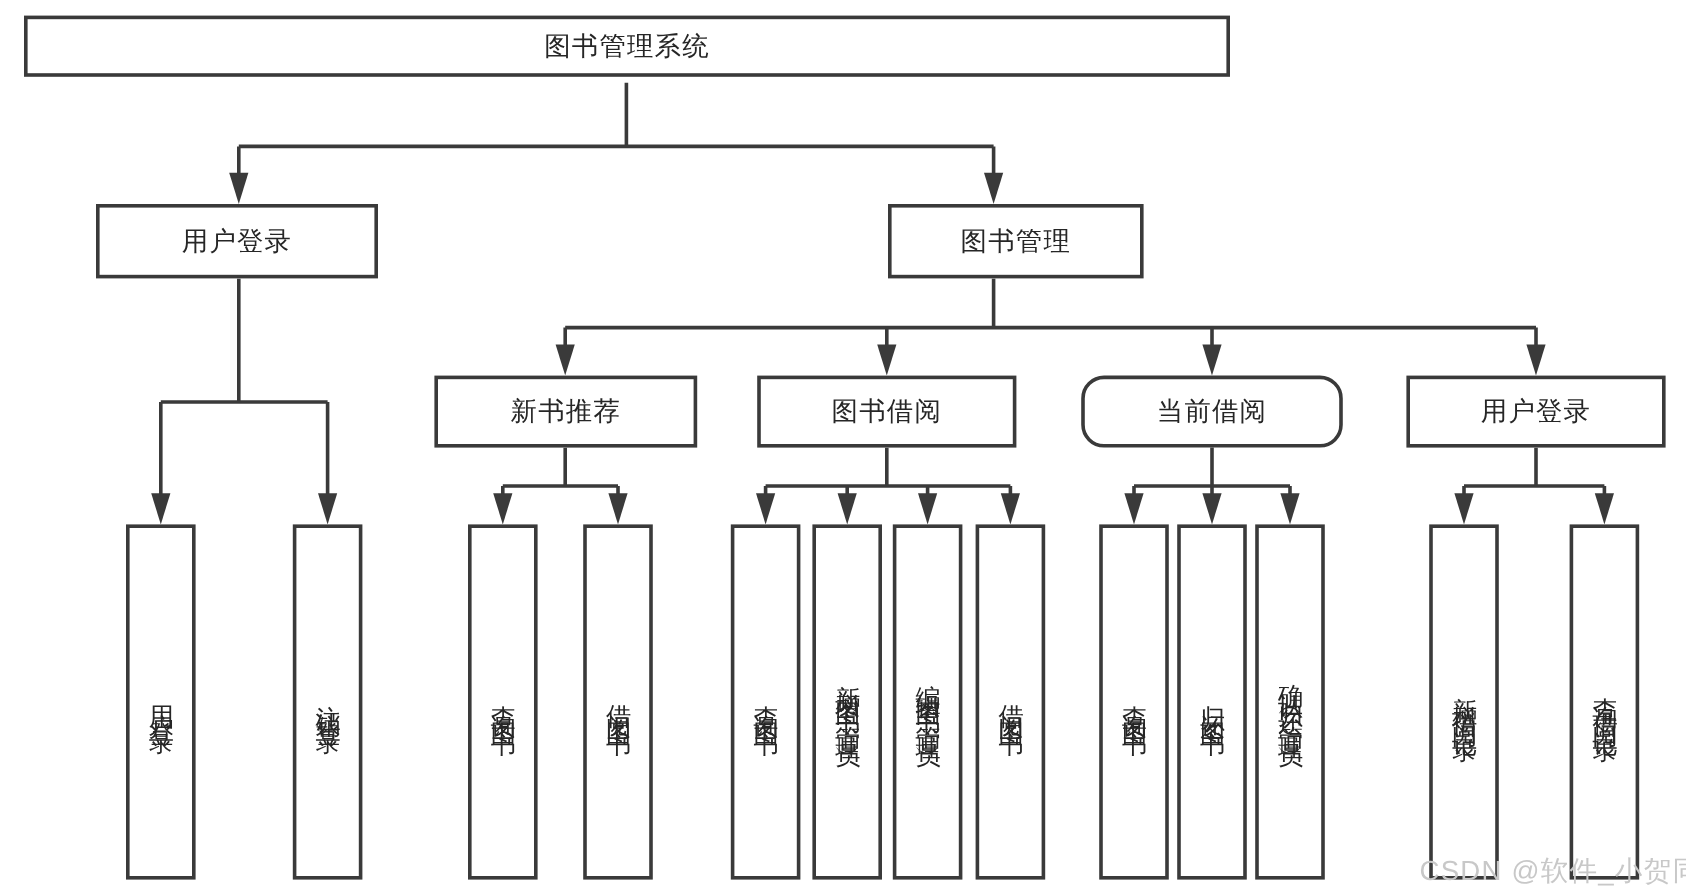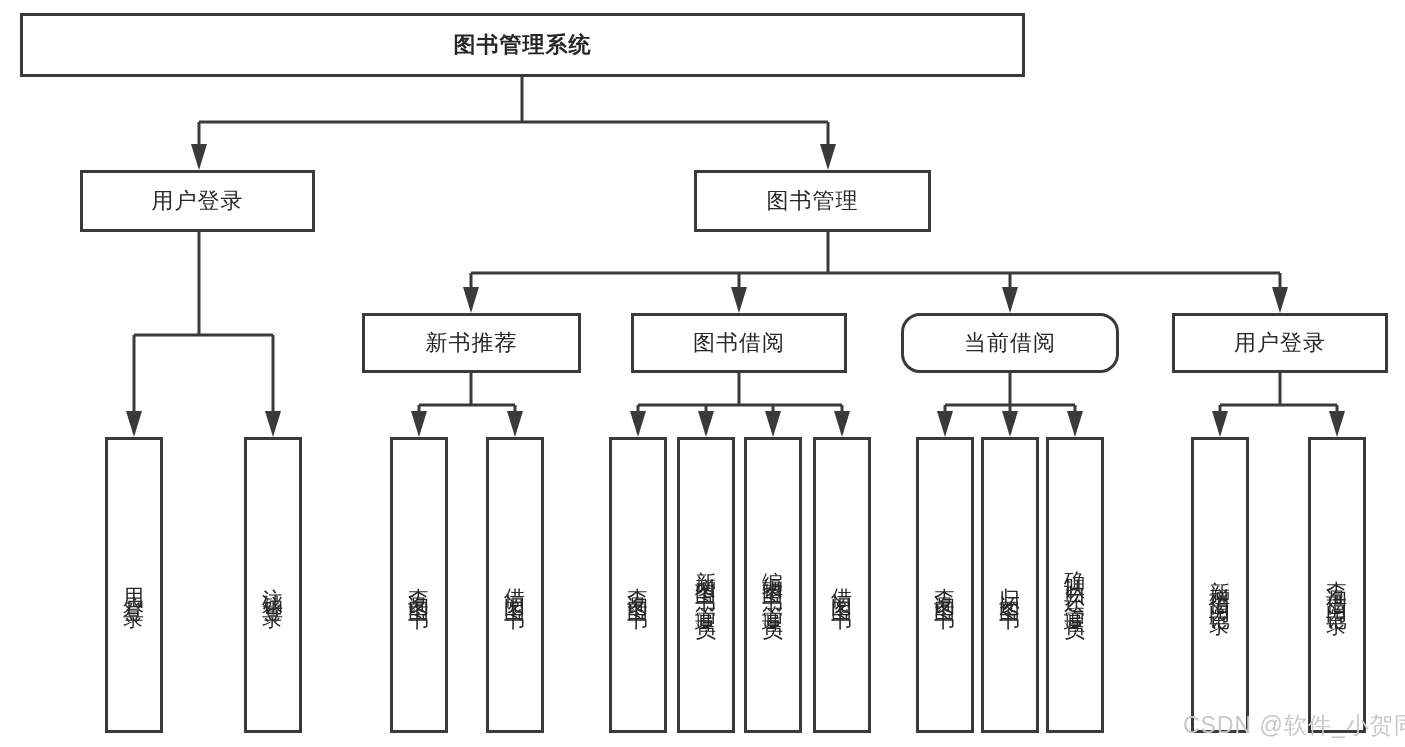--- a/index.html
+++ b/index.html
@@ -12,24 +12,24 @@
     position:absolute;z-index:2;box-sizing:border-box;
     border:3px solid #3a3a3a;background:#ffffff;
     display:flex;align-items:center;justify-content:center;
     font-size:22px;line-height:1;letter-spacing:1px;color:#262626;
   }
   .leaf{
     writing-mode:vertical-rl;text-orientation:mixed;
     letter-spacing:7px;font-size:21px;
   }
   
-  #n-root   {left:20px; top:13px;  width:1005px;height:64px;font-weight:bold;}
+  #n-root   {left:20px; top:13px;  width:1005px;height:51px;}
   
   #n-login  {left:80px; top:170px; width:235px; height:62px;}
-  #n-mgmt   {left:694px;top:170px; width:237px; height:62px;}
+  #n-mgmt   {left:740px;top:170px; width:213px; height:62px;}
   
   #n-newbook{left:362px; top:313px;width:219px; height:60px;}
   #n-borrow {left:631px; top:313px;width:216px; height:60px;}
   #n-current{left:901px; top:313px;width:218px; height:60px;border-radius:19px;}
   #n-records{left:1172px;top:313px;width:216px; height:60px;}
   
   .leaf{top:437px;width:58px;height:296px;}
   #l-userlogin {left:105px;}
   #l-logout    {left:244px;}
   #l-query1    {left:390px;}

